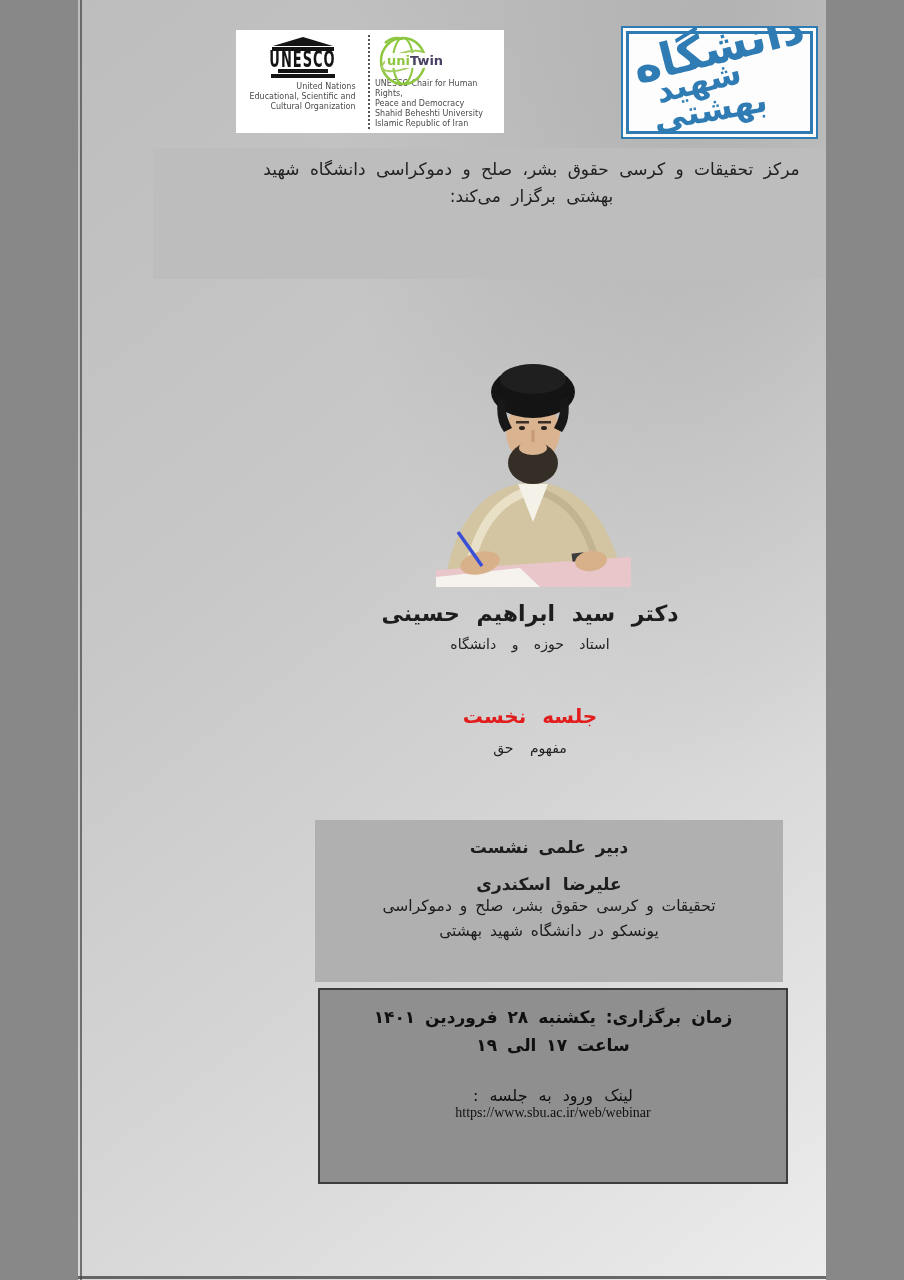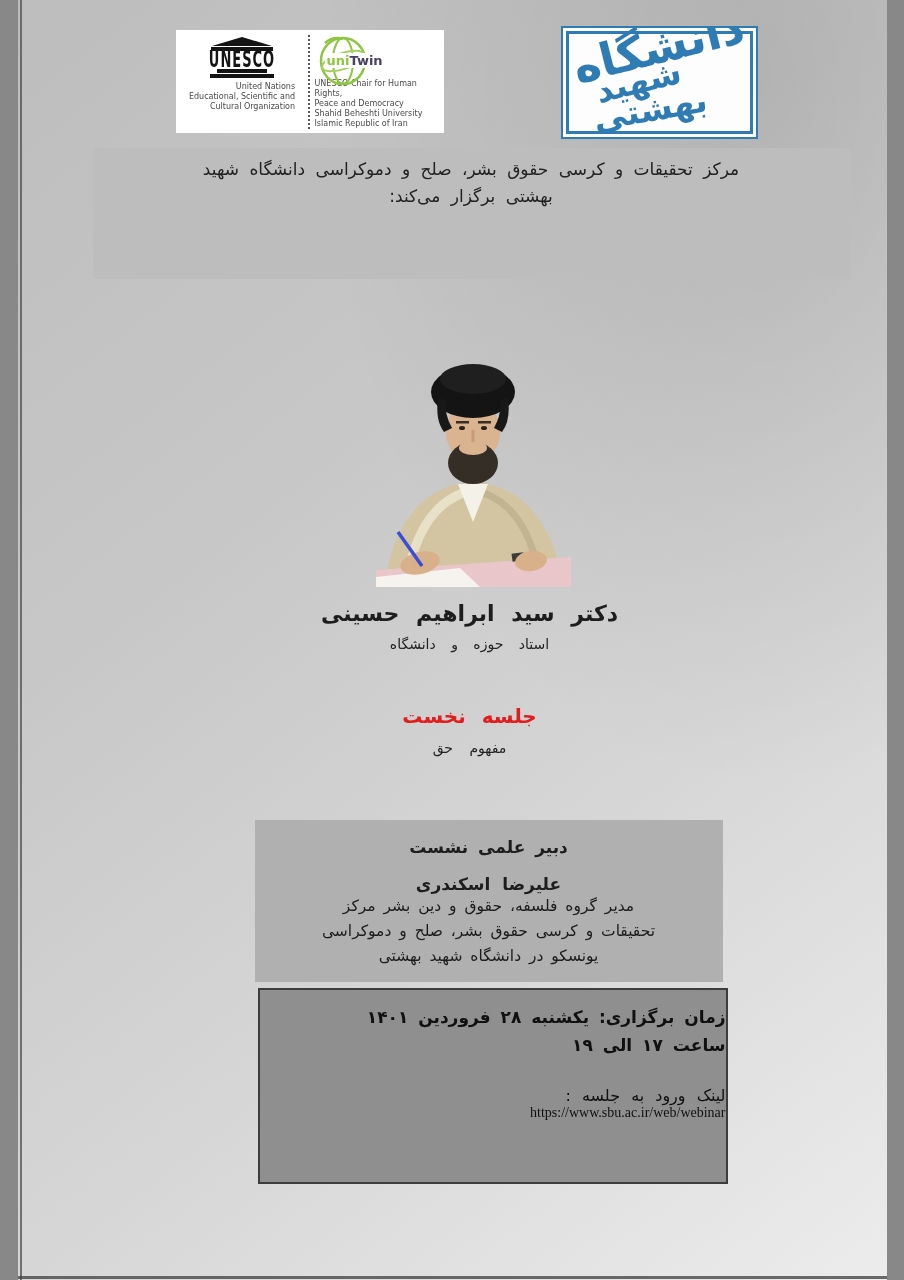--- a/index.html
+++ b/index.html
@@ -1,17 +1,17 @@
 <!DOCTYPE html>
 <html lang="fa"><head>
 <meta charset="utf-8">
 <style>
   html,body { margin:0; padding:0; background:#888; }
   .poster {
-    position:relative; width:869px; height:1280px; margin:0 auto;
+    position:relative; width:748px; height:1280px; margin:0 auto;
     background:
       radial-gradient(ellipse at 85% 6%, rgba(0,0,0,0.10), rgba(0,0,0,0) 42%),
       linear-gradient(142deg, #bdbdbd 0%, #c7c7c7 35%, #d6d6d6 65%, #ececec 100%);
     overflow:hidden;
     font-family:"DejaVu Sans", sans-serif;
     color:#1d1d1d;
   }
   .edge-left   { position:absolute; left:2px; top:0; width:2px; height:100%; background:#4e4e4e; opacity:.75; }
   .edge-bottom { position:absolute; left:0; bottom:1px; width:100%; height:3px; background:#474747; opacity:.8; }
 
@@ -86,21 +86,21 @@
   }
   .secretary-box .heading { font-size:17px; font-weight:bold; letter-spacing:1px; word-spacing:4px; }
   .secretary-box .sname   { font-size:17px; font-weight:bold; letter-spacing:1px; word-spacing:6px; margin-top:17px; }
   .secretary-box .sline   { font-size:15.5px; line-height:25px; letter-spacing:1px; word-spacing:3px; color:#1c1c1c; }
   .secretary-box .sline:first-of-type { margin-top:4px; }
 
   
   .schedule-box {
     position:absolute; left:240px; top:988px; width:470px; height:196px;
     background:#8f8f8f; border:2px solid #3d3d3d; box-sizing:border-box;
-    padding-top:13px; text-align:right; direction:rtl; color:#101010;
+    padding-top:13px; text-align:center; direction:rtl; color:#101010;
   }
   .schedule-box .tline { font-size:17px; font-weight:bold; line-height:28px; letter-spacing:1px; word-spacing:4px; }
   .schedule-box .link-label { margin-top:27px; font-size:16px; letter-spacing:2px; word-spacing:6px; }
   .schedule-box .url { direction:ltr; font-family:"Liberation Serif", serif; font-size:14px; margin-top:0; color:#101010; }
 </style>
 </head>
 <body>
 
 <div class="poster">
   <div class="edge-left"></div>
@@ -191,21 +191,20 @@
 
   <div class="cline speaker-name">دکتر سید ابراهیم حسینی</div>
   <div class="cline speaker-role">استاد حوزه و دانشگاه</div>
 
   <div class="cline session-label" style="color:#e11d1d;">جلسه نخست</div>
   <div class="cline session-topic">مفهوم حق</div>
 
   <div class="secretary-box">
     <div class="heading">دبیر علمی نشست</div>
     <div class="sname">علیرضا اسکندری</div>
-    <div class="sline">مدیر گروه فلسفه، حقوق و دین بشر مرکز</div>
     <div class="sline">تحقیقات و کرسی حقوق بشر، صلح و دموکراسی</div>
     <div class="sline">یونسکو در دانشگاه شهید بهشتی</div>
   </div>
 
   <div class="schedule-box">
     <div class="tline">زمان برگزاری: یکشنبه ۲۸ فروردین ۱۴۰۱</div>
     <div class="tline">ساعت ۱۷ الی ۱۹</div>
     <div class="link-label">لینک ورود به جلسه :</div>
     <div class="url">https://www.sbu.ac.ir/web/webinar</div>
   </div>

